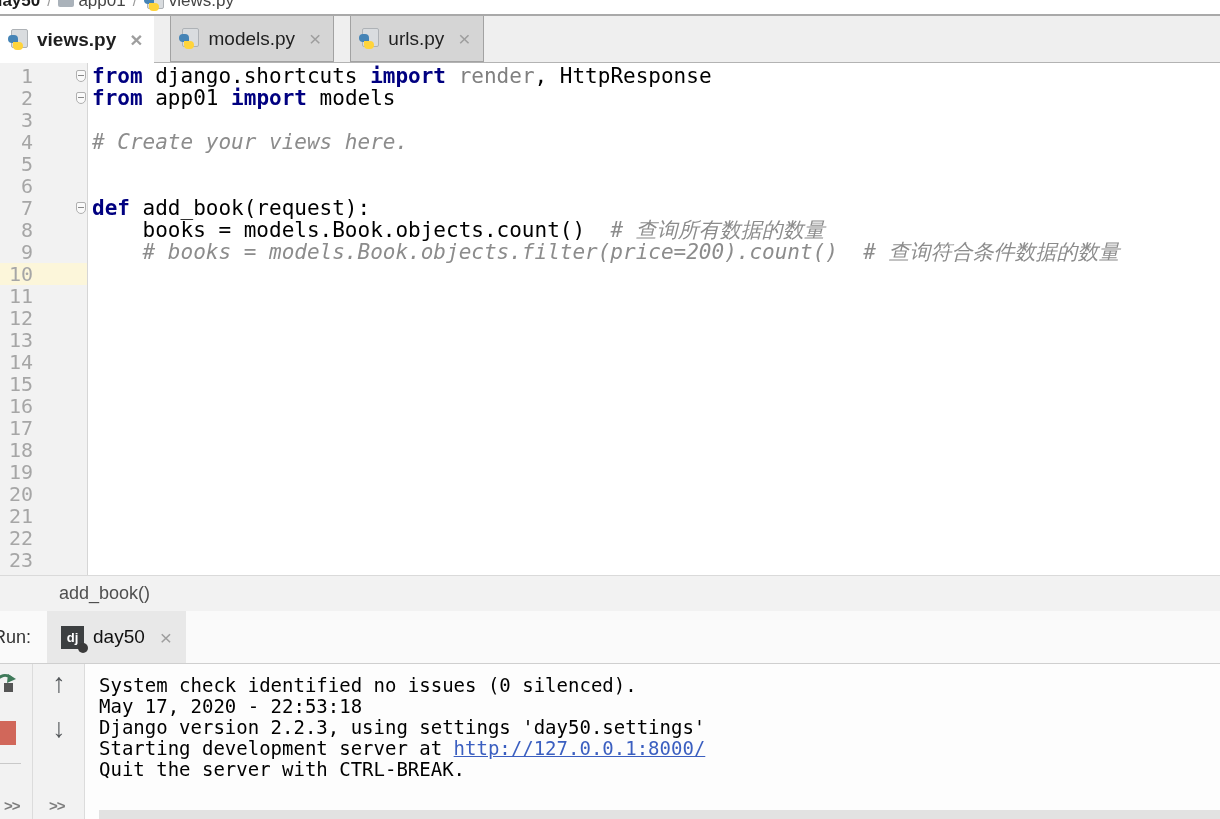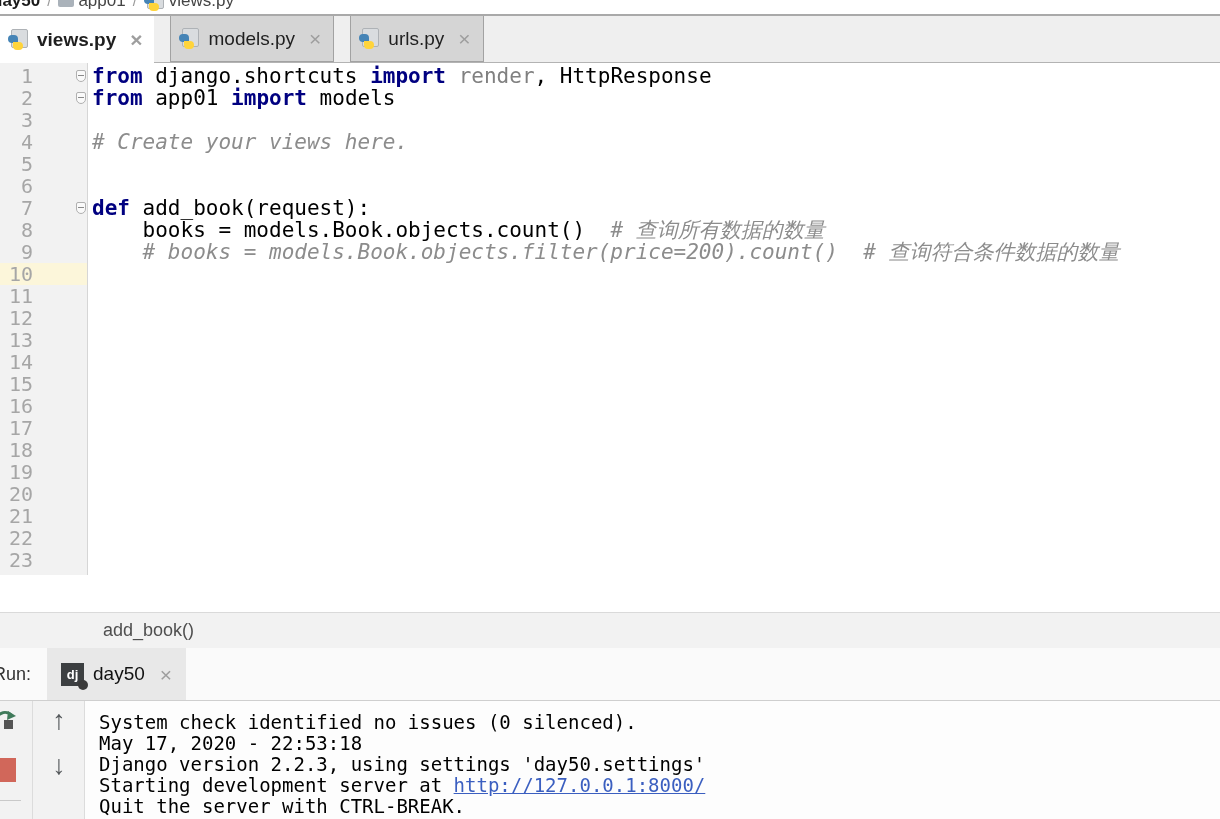--- a/index.html
+++ b/index.html
@@ -52,22 +52,22 @@
   .tk-un { color:var(--unused, #808080); }
   .tk-cm { color:var(--comment, #8c8c8c); font-style:italic;
            font-family:"DejaVu Sans Mono","DejaVu Sans",monospace; }
   .tk-hl { background:var(--brace-match, #a6d2f8); }
   .bulb { position:absolute; left:13px; top:2px; width:16px; height:18px; }
   .bulb-head { display:block; width:14px; height:14px; background:#e8a33d; border-radius:50%; margin:0 auto; }
   .bulb-base { display:block; width:8px; height:2px; background:#9a9a9a; margin:1px auto 0; }
 
   
   .context-bar { height:36px; background:#f2f2f2; border-top:1px solid #dadada;
-                 display:flex; align-items:center; padding-left:103px;
-                 font-size:18px; color:#4f4f4f;margin-top:37px; }
+                 display:flex; align-items:center; padding-left:59px;
+                 font-size:18px; color:#4f4f4f; }
 
   
   .run-header { height:53px; background:#fafafa; border-bottom:1px solid #cfcfcf;
                 display:flex; align-items:stretch; }
   .run-label { margin-left:-7px; align-self:center; font-size:18px; color:#333; }
   .run-tab { margin-left:16px; background:#e8e8e8; display:flex; align-items:center;
              gap:9px; padding:0 14px; }
   .run-tab-label { font-size:19px; color:#111; }
   .dj-icon { position:relative; width:23px; height:23px; background:#3c3f41; border-radius:0;
              color:#fff; font-size:13px; font-weight:bold; display:flex; align-items:center;

